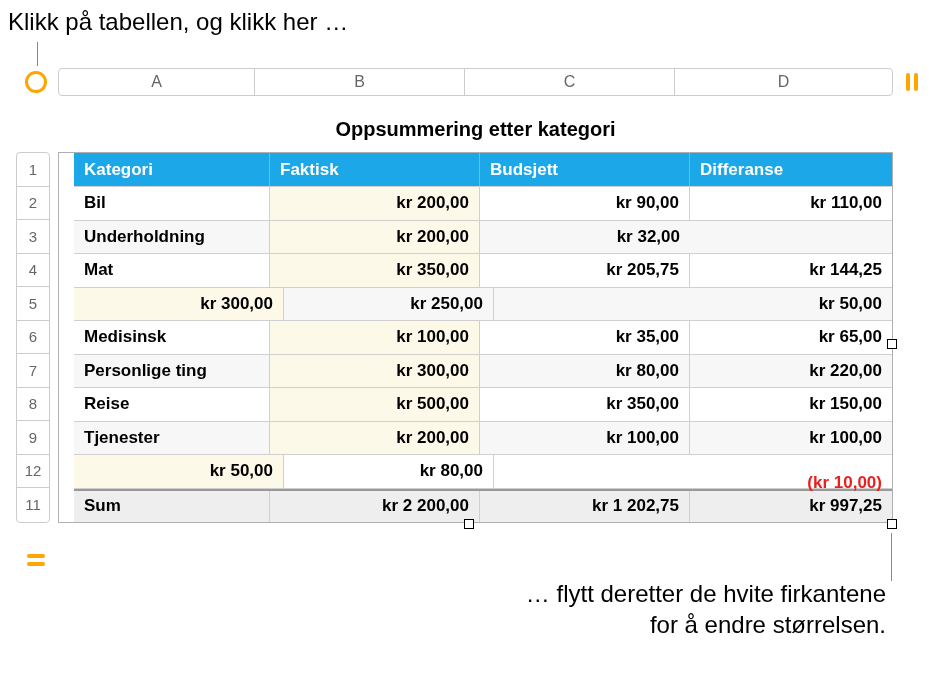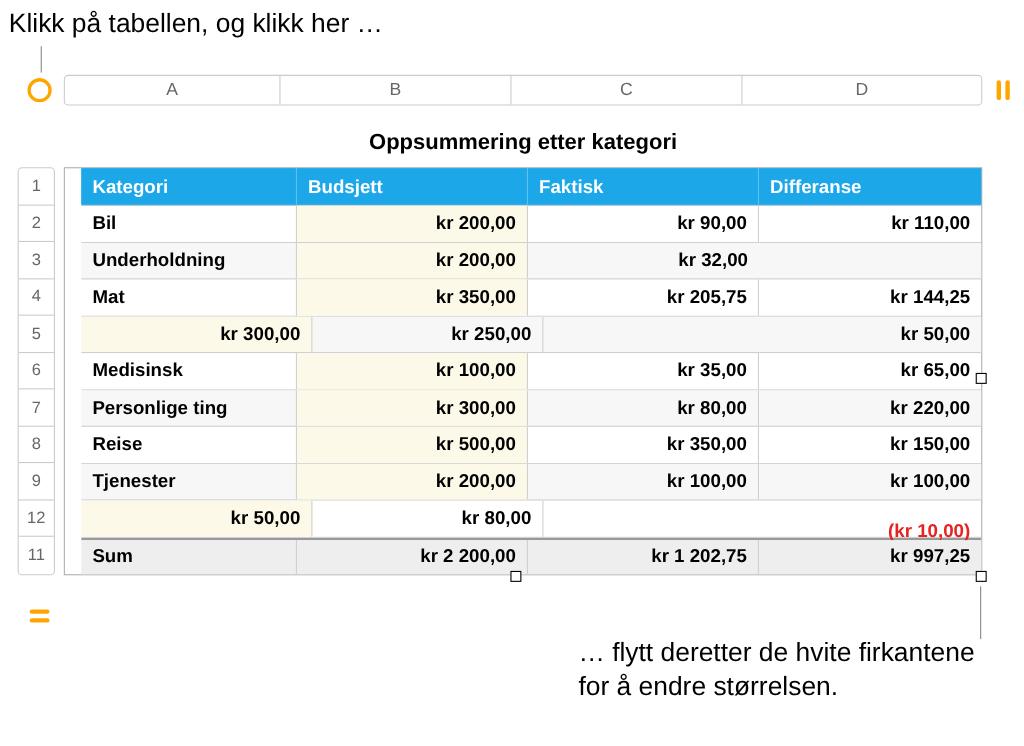--- a/index.html
+++ b/index.html
@@ -170,21 +170,21 @@
       background: #fff;
       border: 1.5px solid #000;
     }
     .drag-mid { top: 519px; left: 464px; }
     .drag-right-mid { top: 339px; right: 34px; }
     .drag-bottom-right { top: 519px; right: 34px; }
     .bottom-label {
       position: absolute;
       bottom: 38px;
       right: 45px;
-      text-align: left;
+      text-align: right;
       font-size: 24px;
       color: #000;
       line-height: 1.3;
     }
     .bottom-label-line {
       position: absolute;
       top: 533px;
       right: 39px;
       width: 1px;
       height: 48px;
@@ -223,22 +223,22 @@
   <div class="row-header">9</div>
   <div class="row-header">12</div>
   <div class="row-header">11</div>
 </div>
 
 <div class="table-title">Oppsummering etter kategori</div>
 
 <div class="spreadsheet">
   <div class="sheet-row header-row">
     <div class="sheet-cell cell-a">Kategori</div>
+    <div class="sheet-cell cell-c">Faktisk</div>
     <div class="sheet-cell cell-b">Budsjett</div>
-    <div class="sheet-cell cell-c">Faktisk</div>
     <div class="sheet-cell cell-d">Differanse</div>
   </div>
   <div class="sheet-row">
     <div class="sheet-cell cell-a">Bil</div>
     <div class="sheet-cell cell-b">kr 200,00</div>
     <div class="sheet-cell cell-c">kr 90,00</div>
     <div class="sheet-cell cell-d">kr 110,00</div>
   </div>
   <div class="sheet-row alt-row">
     <div class="sheet-cell cell-a">Underholdning</div>

